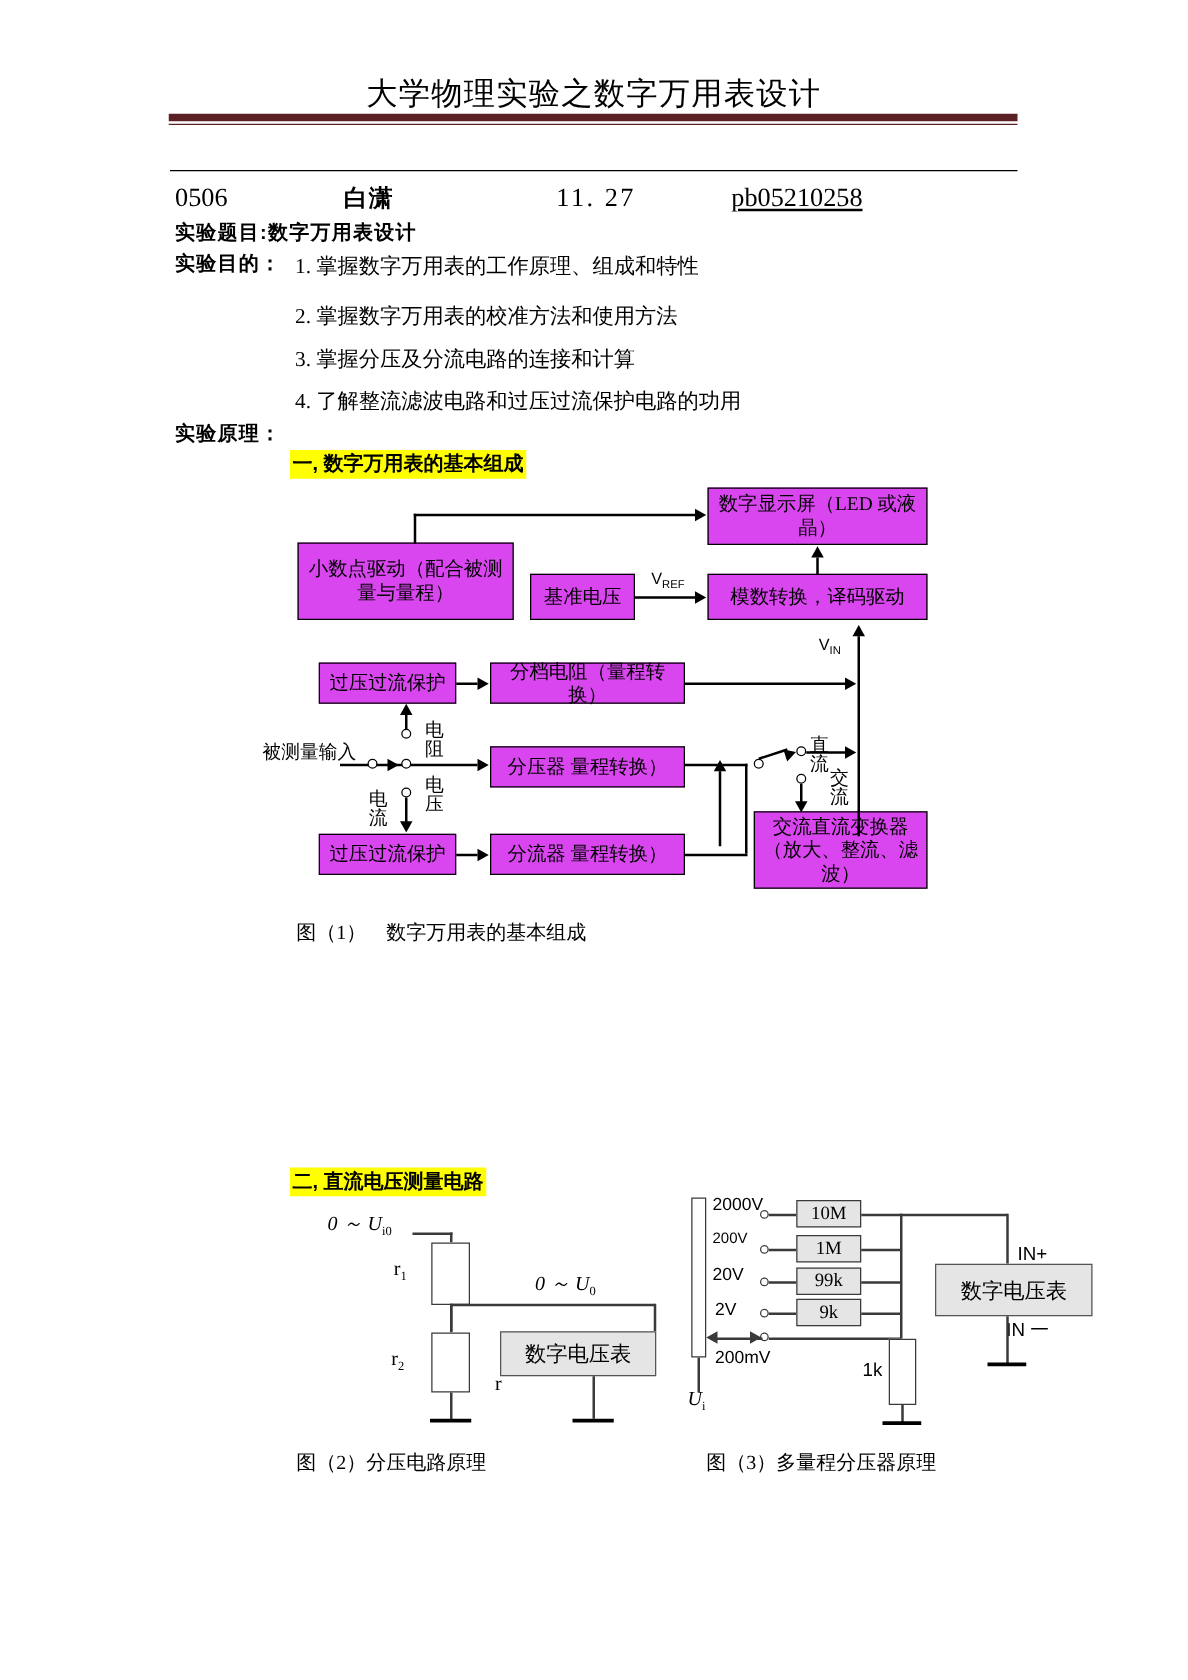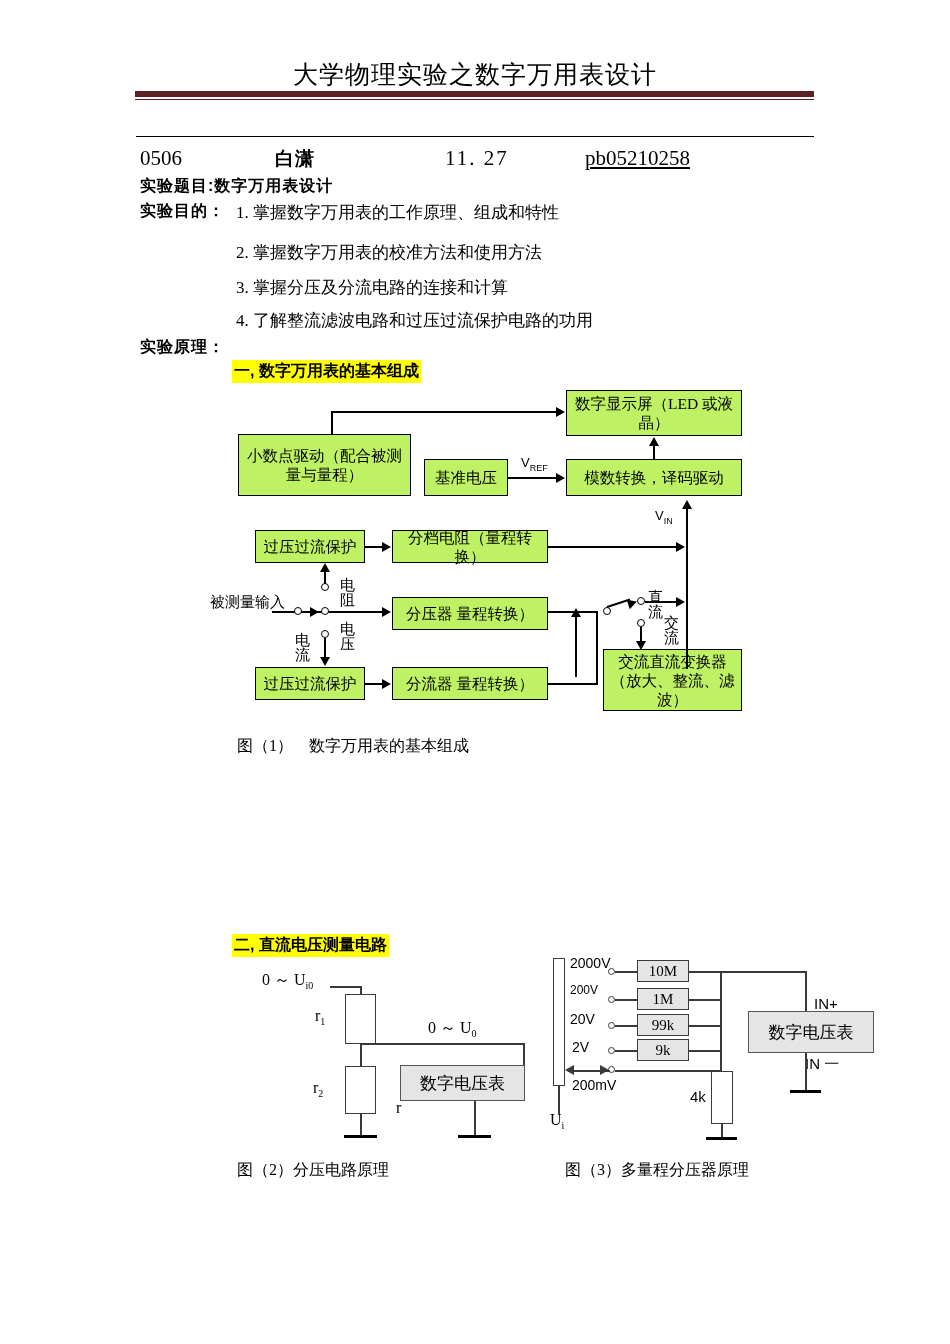--- a/index.html
+++ b/index.html
@@ -69,21 +69,21 @@
   }
 
   .cap{position:absolute;font-size:16px;white-space:nowrap;}
   .cap1{left:237px;top:736px;}
   .cap2{left:237px;top:1160px;}
   .cap3{left:565px;top:1160px;}
 
   
   .dg{position:absolute;}
   .box{
-    position:absolute;border:1.6px solid #000;background:#bef264;
+    position:absolute;border:1.6px solid #000;background:#d946ef;
     box-sizing:border-box;display:flex;align-items:center;justify-content:center;
     text-align:center;font-size:15.5px;line-height:19px;color:#000;
   }
   .ln{position:absolute;background:#000;}
   .lnh{height:1.6px;}
   .lnv{width:1.6px;}
   .lbl{position:absolute;font-size:15px;white-space:nowrap;line-height:16px;}
   .lbl-sm{position:absolute;font-size:13px;white-space:nowrap;
     font-family:"Liberation Sans","DejaVu Sans",sans-serif;}
   .vlbl{position:absolute;font-size:15px;width:14px;line-height:15px;text-align:center;}
@@ -102,21 +102,21 @@
   .node{position:absolute;width:8px;height:8px;border:1.6px solid #000;
     border-radius:50%;background:#fff;box-sizing:border-box;}
 
   
   .res{position:absolute;border:1.6px solid #3a3a3a;background:#fff;box-sizing:border-box;}
   .ln2{position:absolute;background:#3a3a3a;}
   .gnd{position:absolute;}
   .gnd i{position:absolute;background:#000;display:block;}
   .box2{position:absolute;border:1.6px solid #555;background:#e5e5e5;box-sizing:border-box;
     display:flex;align-items:center;justify-content:center;font-size:17px;}
-  .it{}
+  .it{font-style:italic;}
   .sub{font-size:10px;vertical-align:sub;}
 </style>
 </head>
 <body>
 
 <div class="page">
 
   <div class="doc-title">大学物理实验之数字万用表设计</div>
   <div class="hdr-rule-thick"></div>
   <div class="hdr-rule-thin"></div>
@@ -313,21 +313,21 @@
     <div class="ln2" style="left:689px;top:1025px;width:32px;height:1.6px;"></div>
     <div class="ln2" style="left:689px;top:1050px;width:32px;height:1.6px;"></div>
     <div class="ln2" style="left:615px;top:1070px;width:106px;height:1.6px;"></div>
     <div class="ln2" style="left:720px;top:971px;width:1.6px;height:100px;"></div>
 
     <div class="ln2" style="left:720px;top:971px;width:86px;height:1.6px;"></div>
     <div class="ln2" style="left:805px;top:971px;width:1.6px;height:40px;"></div>
     <div class="lbl-sm" style="left:814px;top:995px;font-size:15px;">IN+</div>
 
     <div class="res" style="left:711px;top:1071px;width:22px;height:53px;border-color:#3a3a3a;"></div>
-    <div class="lbl-sm" style="left:690px;top:1088px;font-size:15px;">4k</div>
+    <div class="lbl-sm" style="left:690px;top:1088px;font-size:15px;">1k</div>
     <div class="ln2" style="left:721px;top:1124px;width:1.6px;height:14px;"></div>
     <div class="gnd" style="left:706px;top:1137px;">
       <i style="left:0;top:0;width:31px;height:3px;"></i>
     </div>
 
     <div class="box2" style="left:748px;top:1011px;width:126px;height:42px;font-size:17px;border-color:#555;">数字电压表</div>
     <div class="lbl-sm" style="left:805px;top:1055px;font-size:15px;">IN 一</div>
     <div class="ln2" style="left:805px;top:1053px;width:1.6px;height:38px;"></div>
     <div class="gnd" style="left:790px;top:1090px;">
       <i style="left:0;top:0;width:31px;height:3px;"></i>

